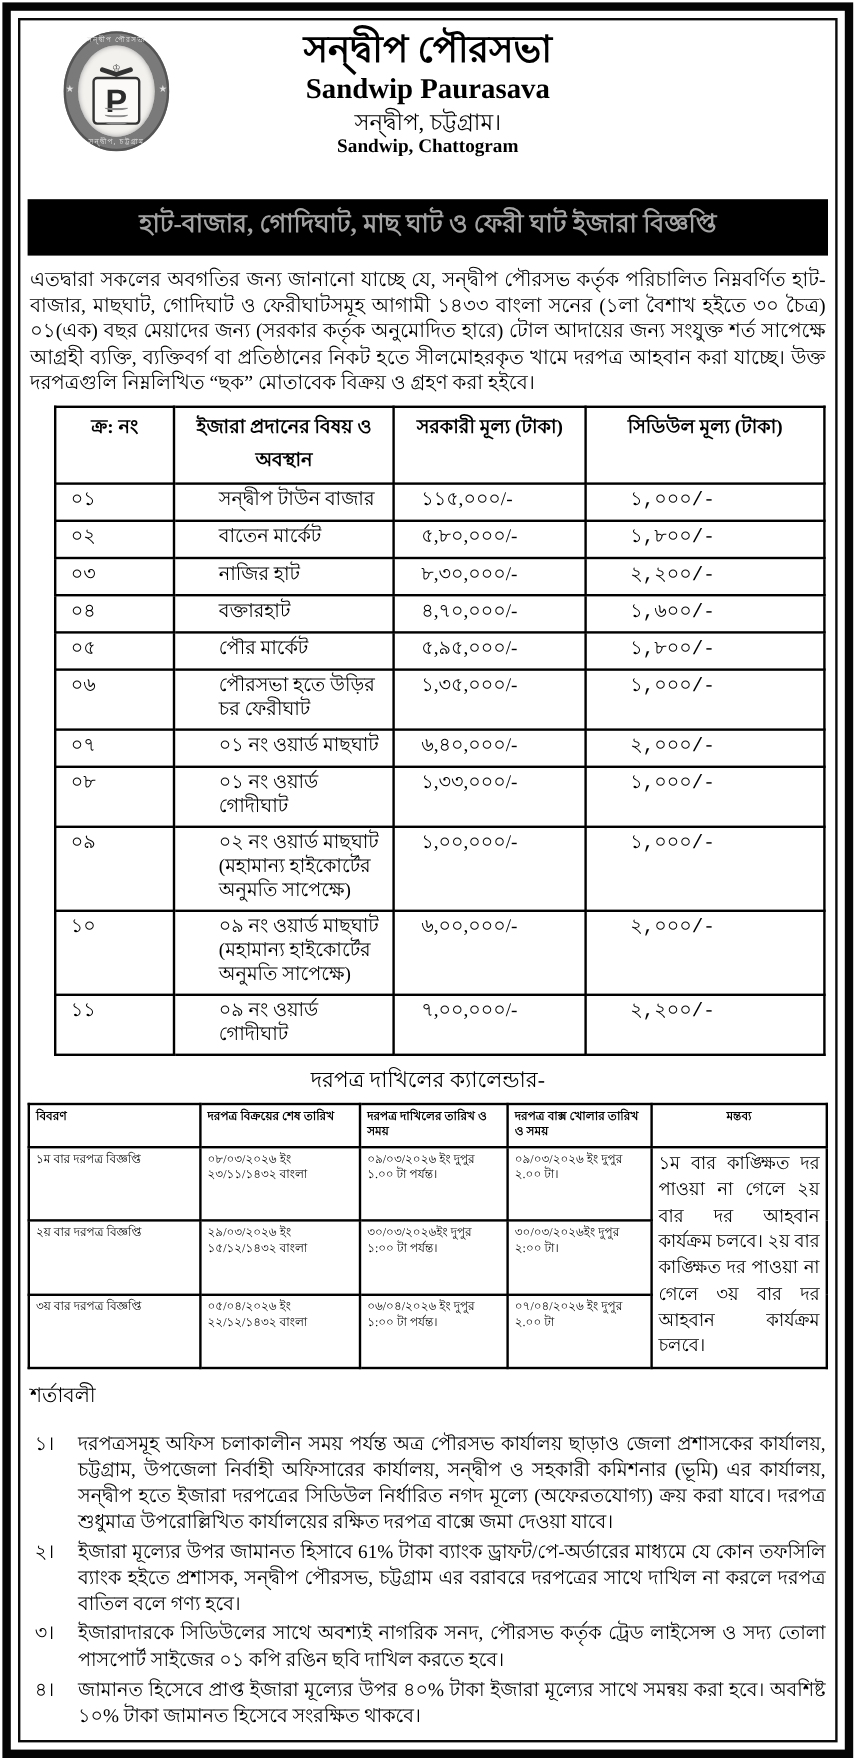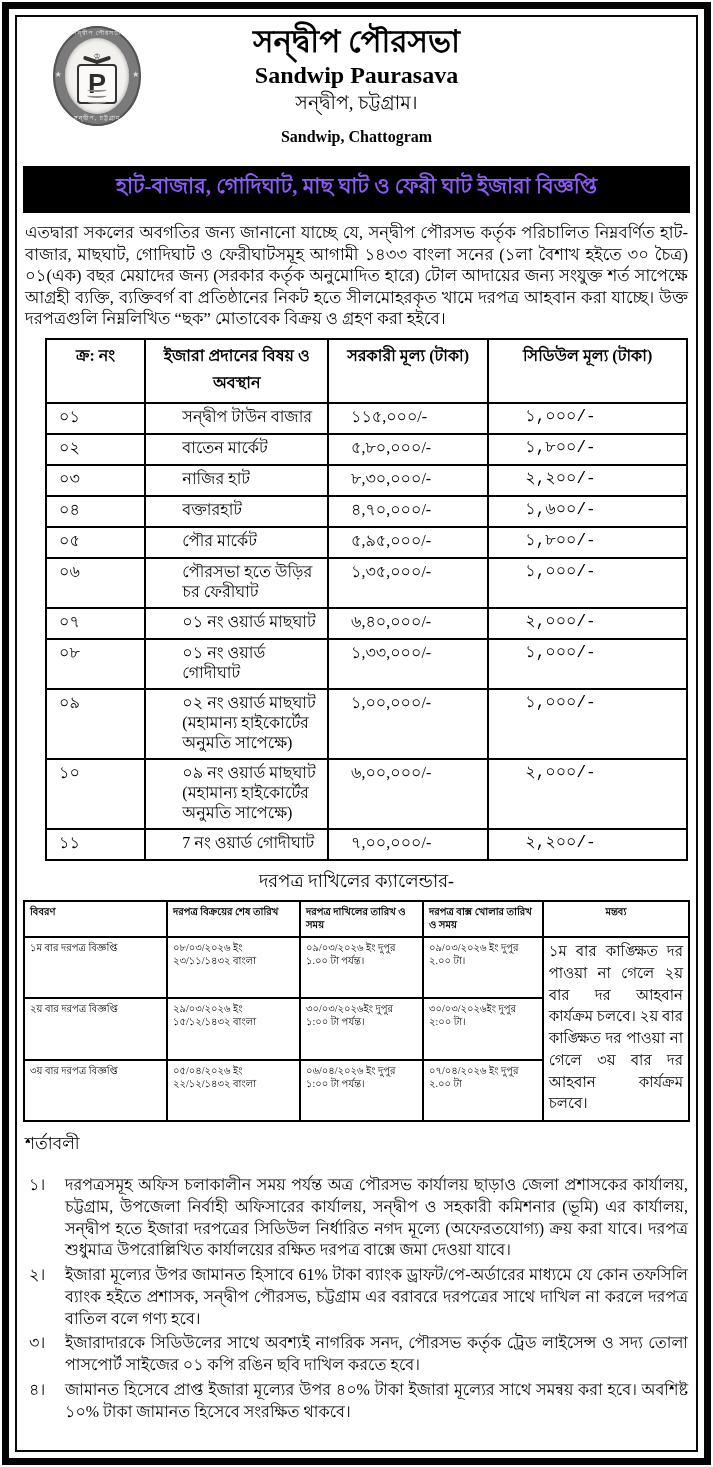--- a/index.html
+++ b/index.html
@@ -32,24 +32,24 @@
         width:36px;height:36px;border:2px solid #333;border-radius:4px;background:#fbfaf8;
         display:flex;align-items:center;justify-content:center;}
   .p-letter{font-family:"Liberation Sans","DejaVu Sans",sans-serif;
         font-size:27px;font-weight:bold;color:#2c2c2c;line-height:1;}
   .waves{position:absolute;bottom:16px;left:22px;right:22px;height:12px;}
   .waves div{height:3px;border-bottom:2px solid #8a8a8a;border-radius:50%;margin-top:1px;}
   .header-titles{text-align:center;padding-top:6px;line-height:1.05;}
   .t-bn-big{font-size:31px;font-weight:bold;}
   .t-en-big{font-size:24px;font-weight:bold;margin-top:4px;}
   .t-bn-sub{font-size:19px;margin-top:5px;}
-  .t-en-sub{font-size:16px;font-weight:bold;margin-top:16px;}
-
-  
-  .banner{margin-top:8px;background:#000;color:#8b5cf6;text-align:center;
+  .t-en-sub{font-size:16px;font-weight:bold;margin-top:2px;}
+
+  
+  .banner{margin-top:8px;background:#000;color:#a3a3a3;text-align:center;
         font-size:21px;font-weight:bold;padding:4px 0 8px;}
 
   
   .intro{margin:9px 2px 8px;font-size:16.5px;line-height:1.31;text-align:justify;}
 
   
   table{border-collapse:collapse;}
   .sched{margin-left:22px;width:calc(100% - 24px);table-layout:fixed;}
   .sched th,.sched td{border:2px solid #000;font-size:16px;vertical-align:top;}
   .sched th{font-weight:bold;padding:3px 2px 5px;text-align:center;}
@@ -192,21 +192,21 @@
             <td class="schd">১,০০০/-</td>
           </tr>
           <tr class="double">
             <td class="serial">১০</td>
             <td class="item">০৯ নং ওয়ার্ড মাছঘাট (মহামান্য হাইকোর্টের অনুমতি সাপেক্ষে)</td>
             <td class="govt">৬,০০,০০০/-</td>
             <td class="schd">২,০০০/-</td>
           </tr>
           <tr class="single">
             <td class="serial">১১</td>
-            <td class="item">7 নং ওয়ার্ড গোদীঘাট</td>
+            <td class="item">০৯ নং ওয়ার্ড গোদীঘাট</td>
             <td class="govt">৭,০০,০০০/-</td>
             <td class="schd">২,২০০/-</td>
           </tr>
         </tbody>
     </table>
 
     <div class="cal-title">দরপত্র দাখিলের ক্যালেন্ডার-</div>
     <table class="cal">
       <colgroup>
         <col class="k-desc">

